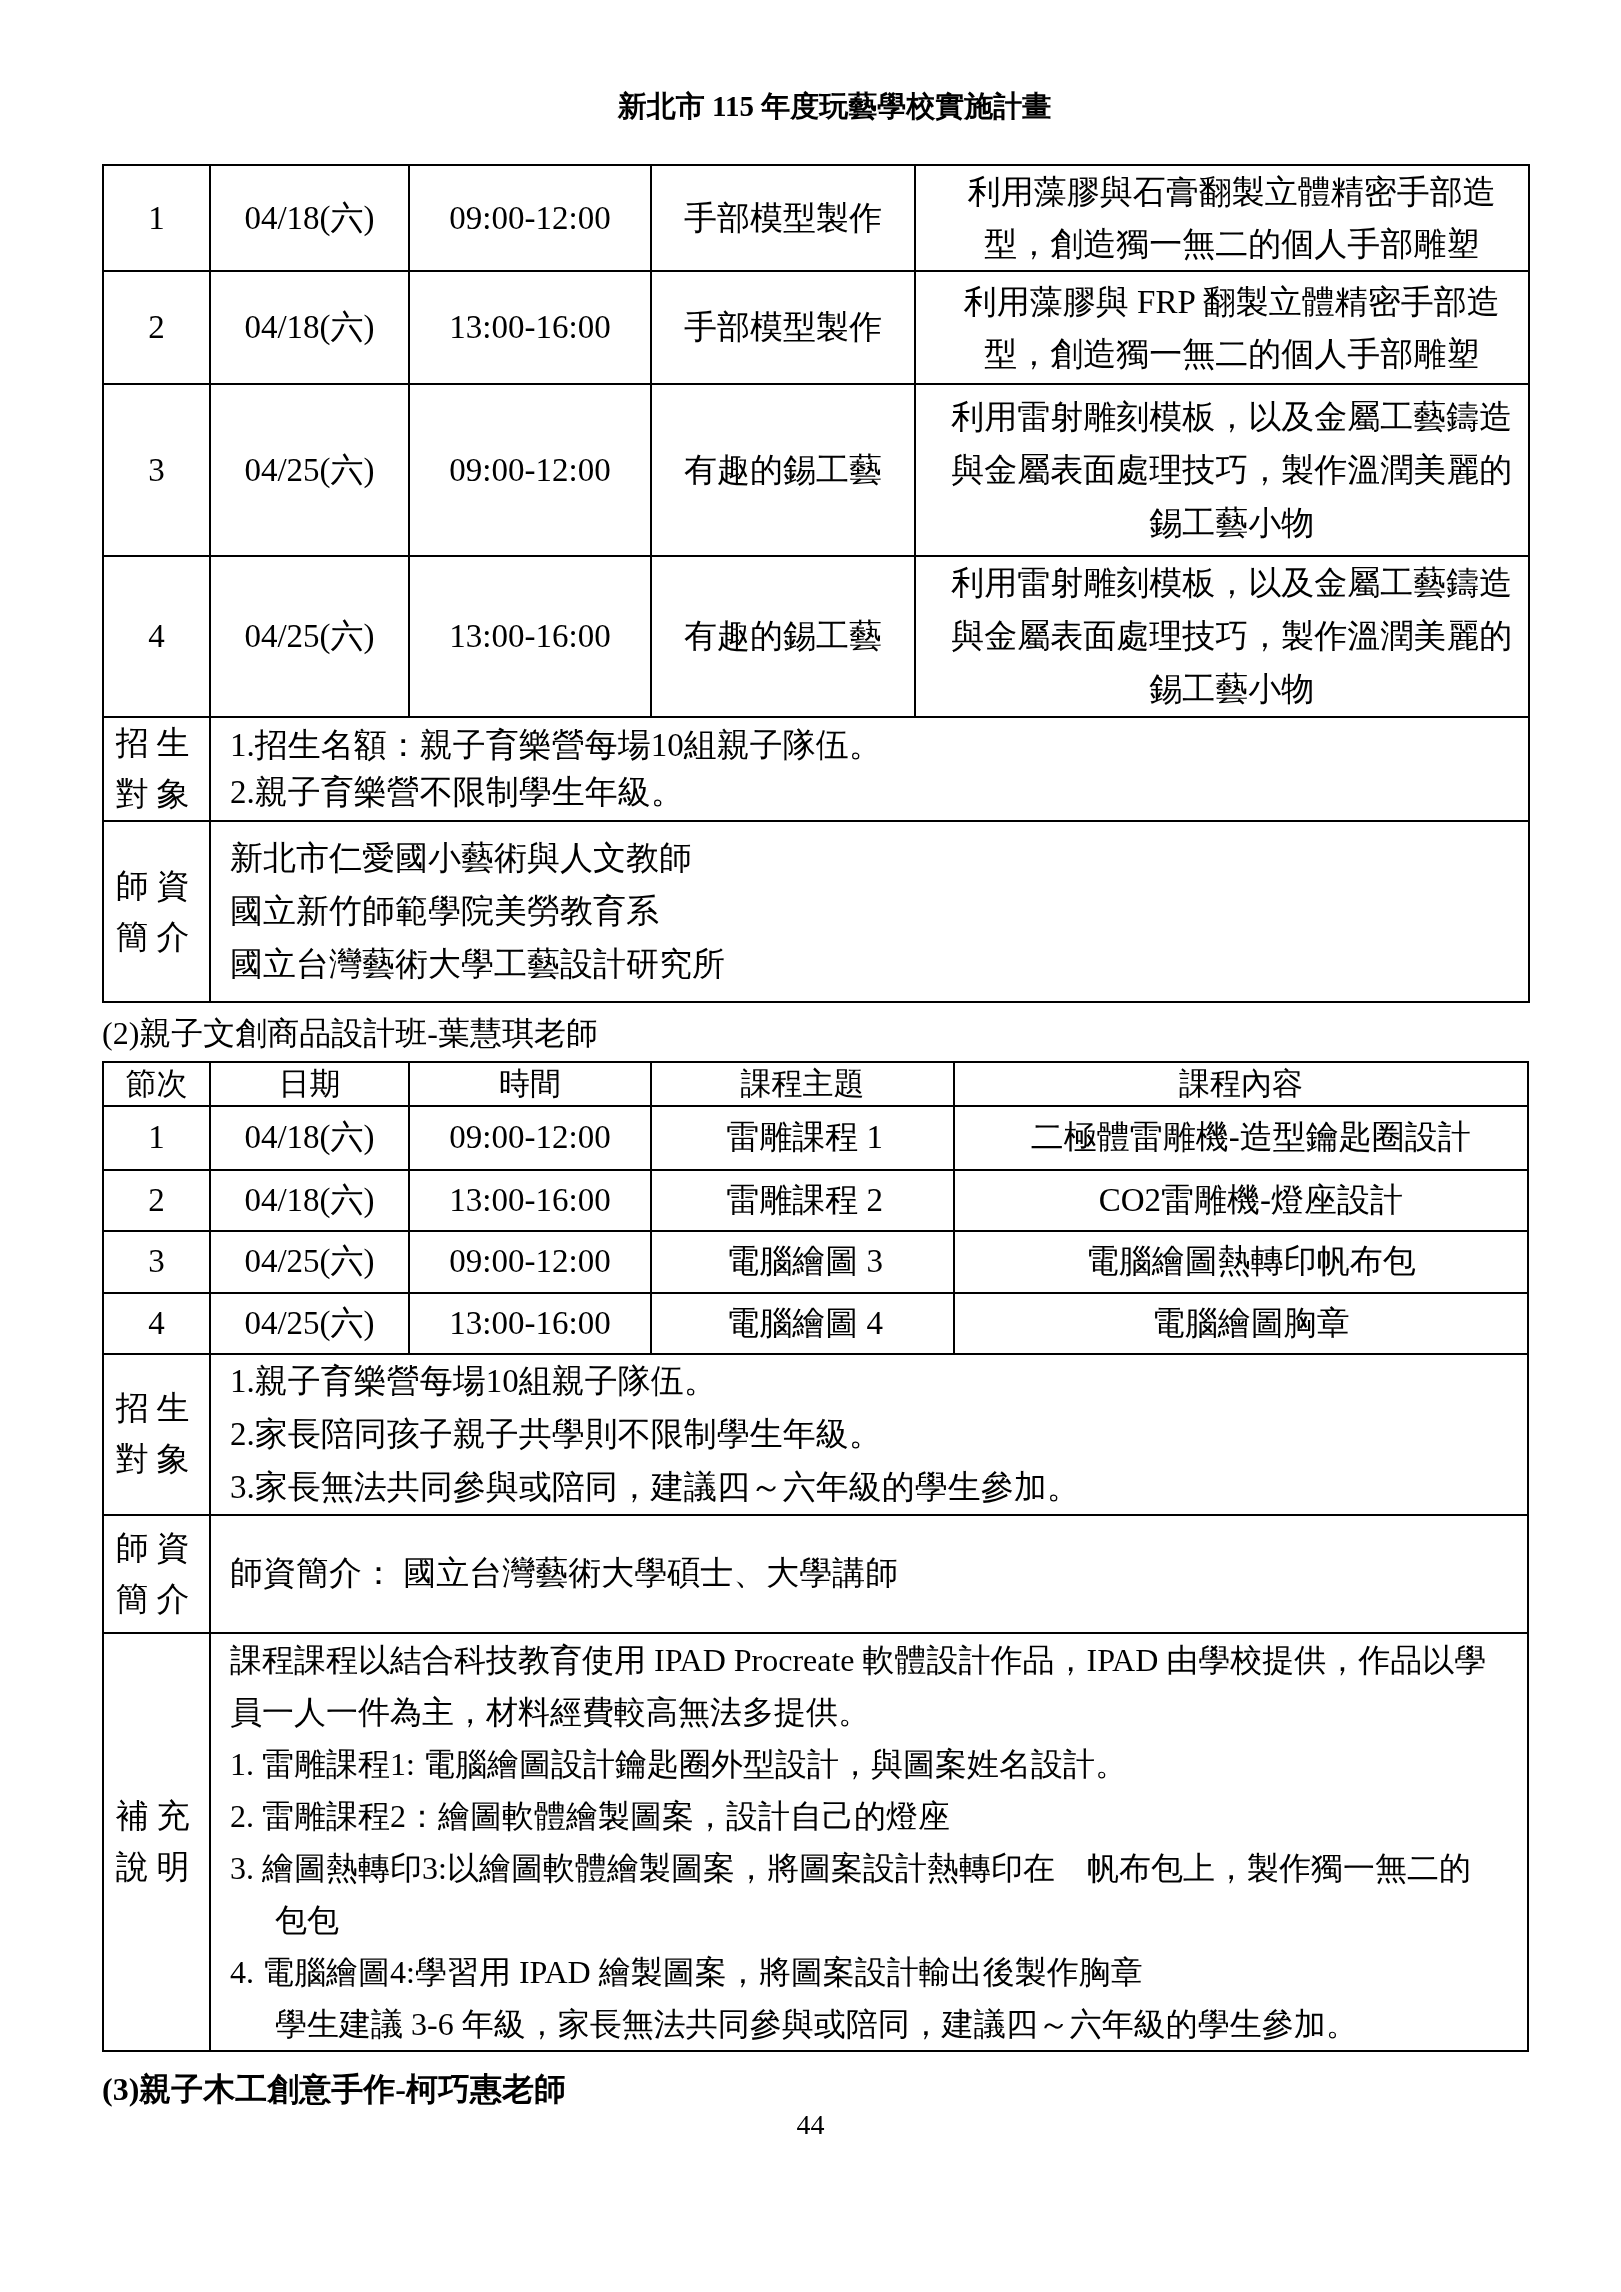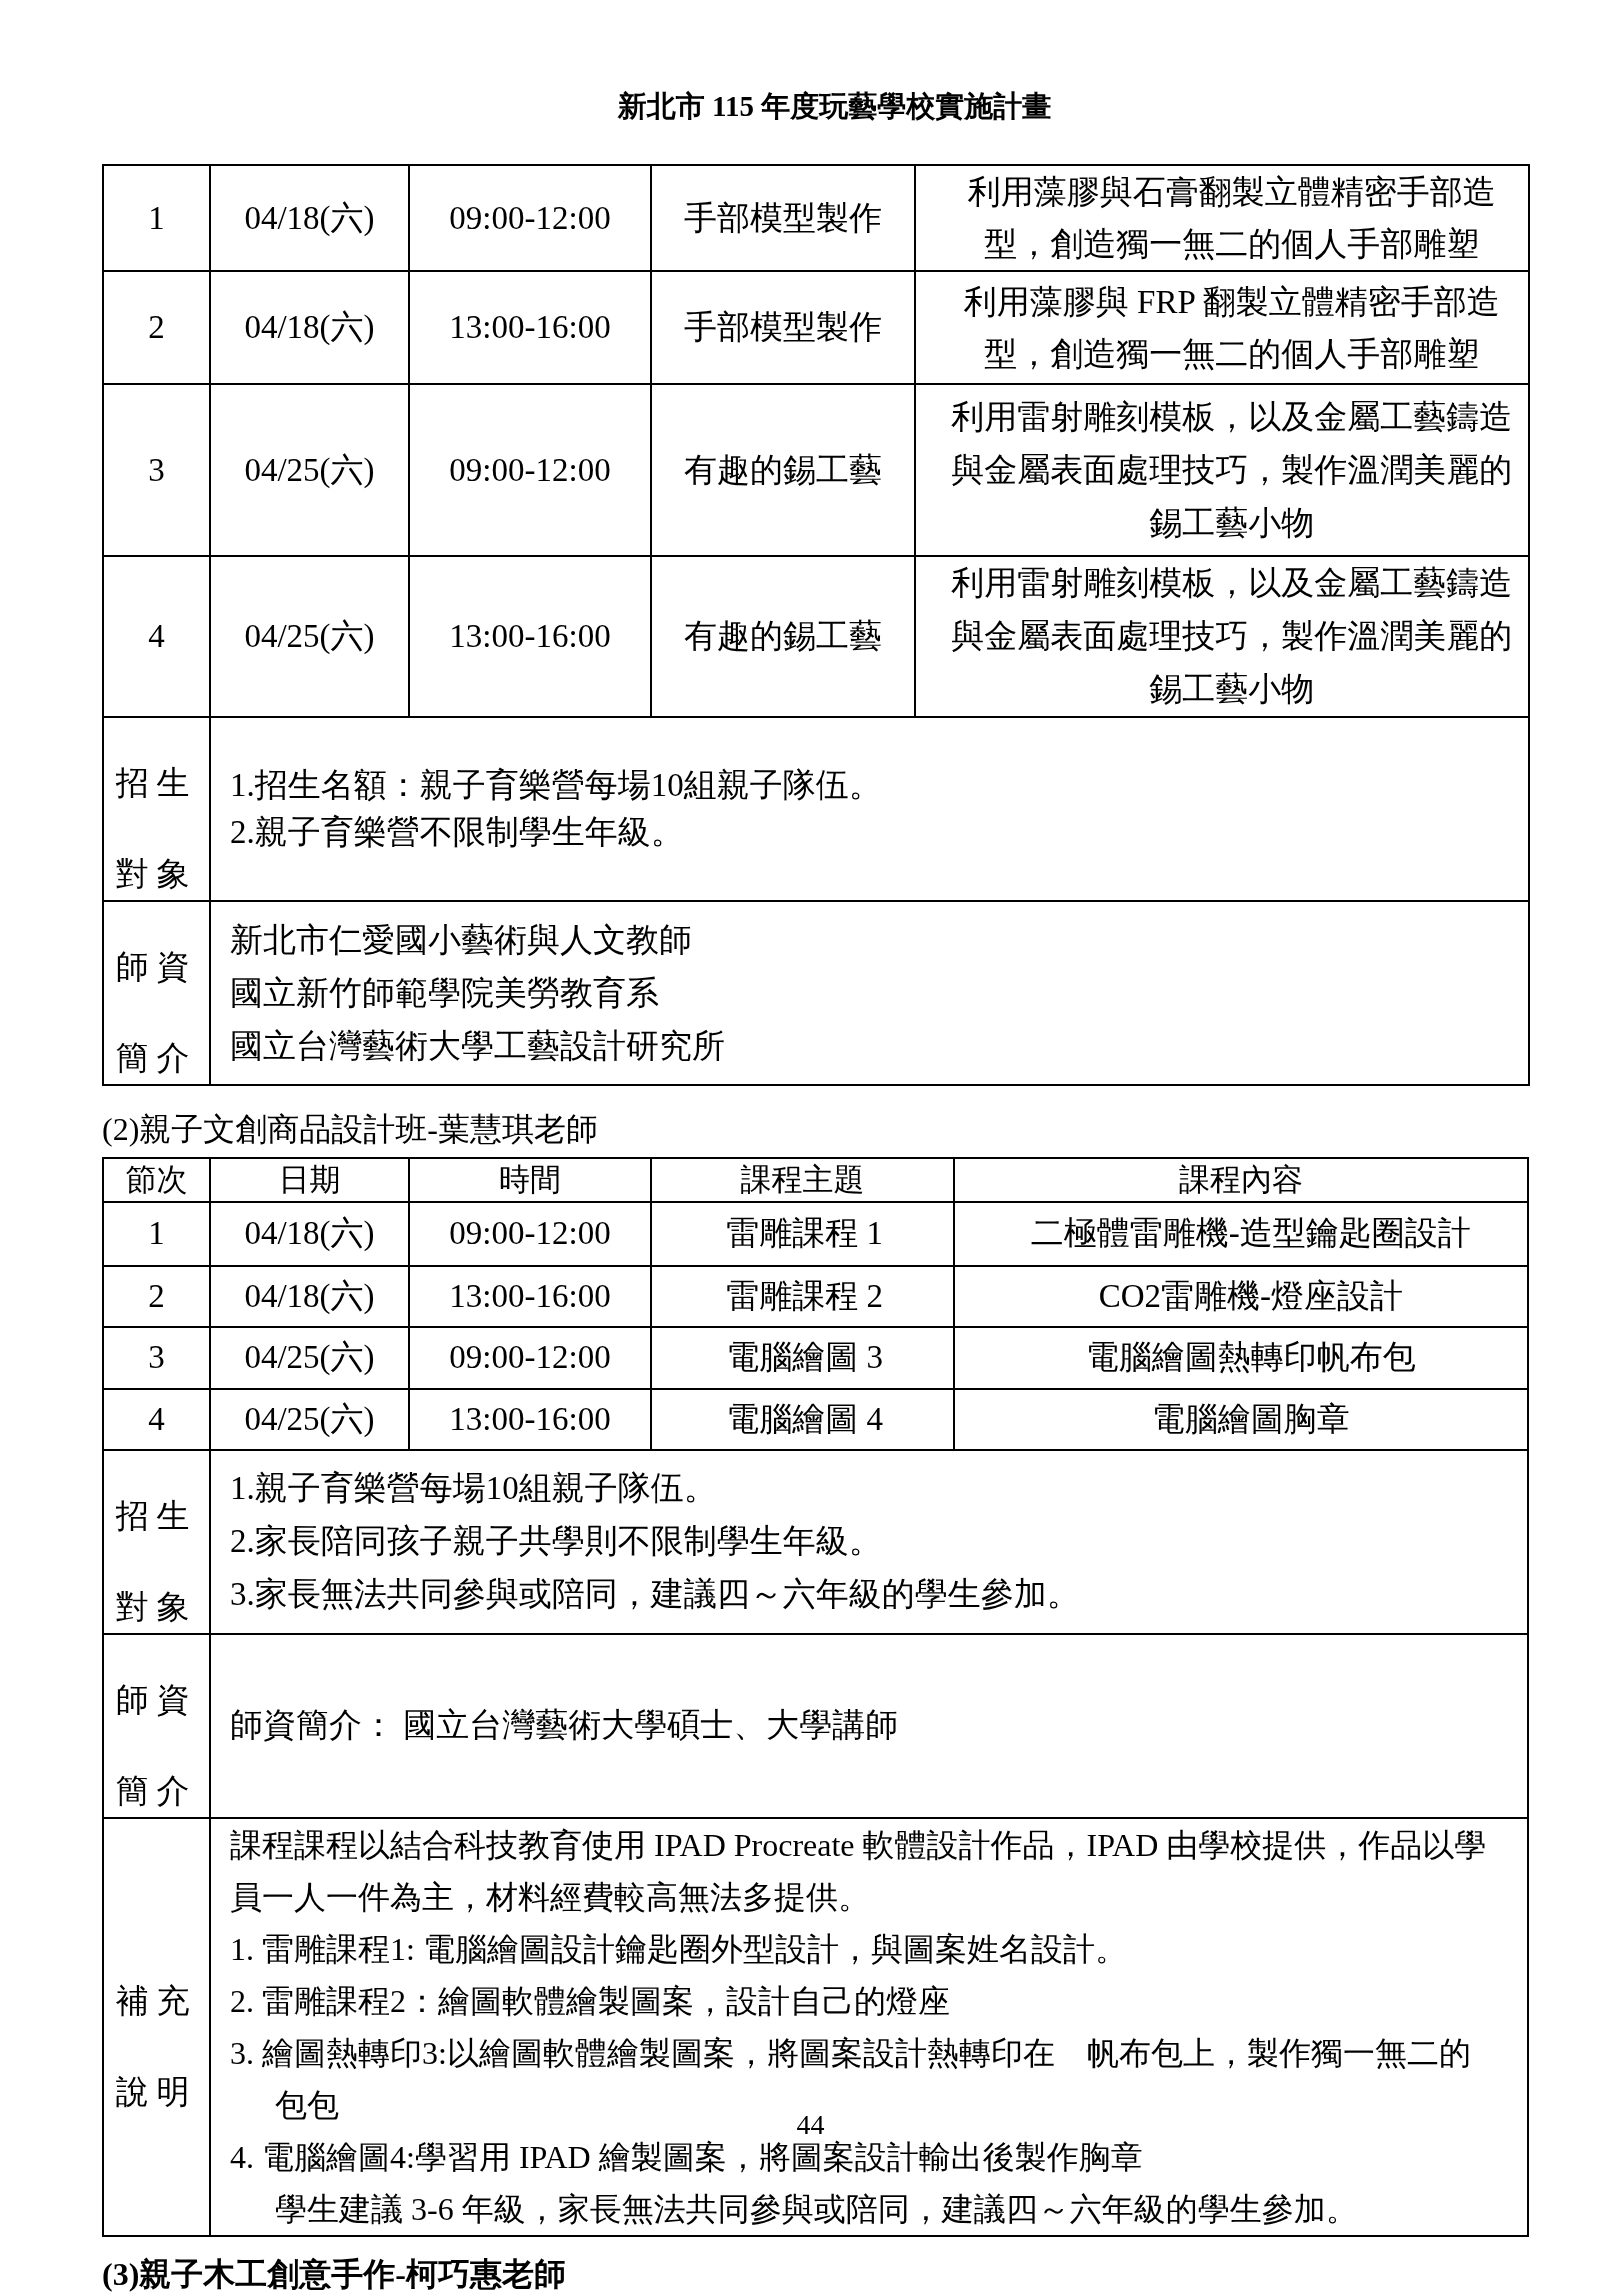--- a/index.html
+++ b/index.html
@@ -18,21 +18,21 @@
   .t1{margin-top:37px;}
   .t2{margin-top:5.9px;}
   .cell,.hcell{border:2px solid #000;vertical-align:middle;font-size:33px;padding:0;overflow:hidden;}
   .hcell{text-align:center;font-size:31px;}
   .session-cell,.date-cell,.time-cell,.topic-cell{text-align:center;}
   .t2 .topic-cell{text-align:center;padding-left:4px;}
   .content-cell{padding-left:19.6px;text-align:center;}
   .span-cell{padding-left:19px;}
   .label-cell{text-align:center;}
   .line{white-space:nowrap;line-height:53px;}
-  .label-line{line-height:51px;letter-spacing:7.8px;white-space:nowrap;margin-top:40px;}
+  .label-line{line-height:51px;letter-spacing:7.8px;white-space:nowrap;}
   .indent{padding-left:45px;}
   
   .t1 tr:nth-child(1){height:105px;}
   .t1 tr:nth-child(2){height:113px;}
   .t1 tr:nth-child(3){height:172px;}
   .t1 tr:nth-child(4){height:159px;}
   .t1 tr:nth-child(5){height:94px;}
   .t1 tr:nth-child(6){height:181px;}
   .t1 tr:nth-child(5) .line{line-height:47px;}
   .t1 tr:nth-child(1) .line,.t1 tr:nth-child(2) .line{line-height:52px;}
@@ -40,21 +40,21 @@
   .t2 tr:nth-child(1){height:36px;}
   .t2 tr:nth-child(2){height:64px;}
   .t2 tr:nth-child(3){height:61px;}
   .t2 tr:nth-child(4){height:62px;}
   .t2 tr:nth-child(5){height:61px;}
   .t2 tr:nth-child(6){height:160px;}
   .t2 tr:nth-child(7){height:118px;}
   .t2 tr:nth-child(8){height:412px;}
   .t2 .notes-row .line{line-height:52px;font-size:32px;}
   .section-heading{
-    margin-left:102px;margin-top:22px;font-size:32px;line-height:43px;white-space:nowrap;
+    margin-left:102px;margin-top:9px;font-size:32px;line-height:43px;white-space:nowrap;
   }
   .s3{margin-top:15.7px;font-weight:bold;}
   .page-number{
     position:absolute;left:0;width:1621px;top:2109px;text-align:center;font-size:28px;
   }
 </style>
 </head>
 <body>
 
 <div class="page">

